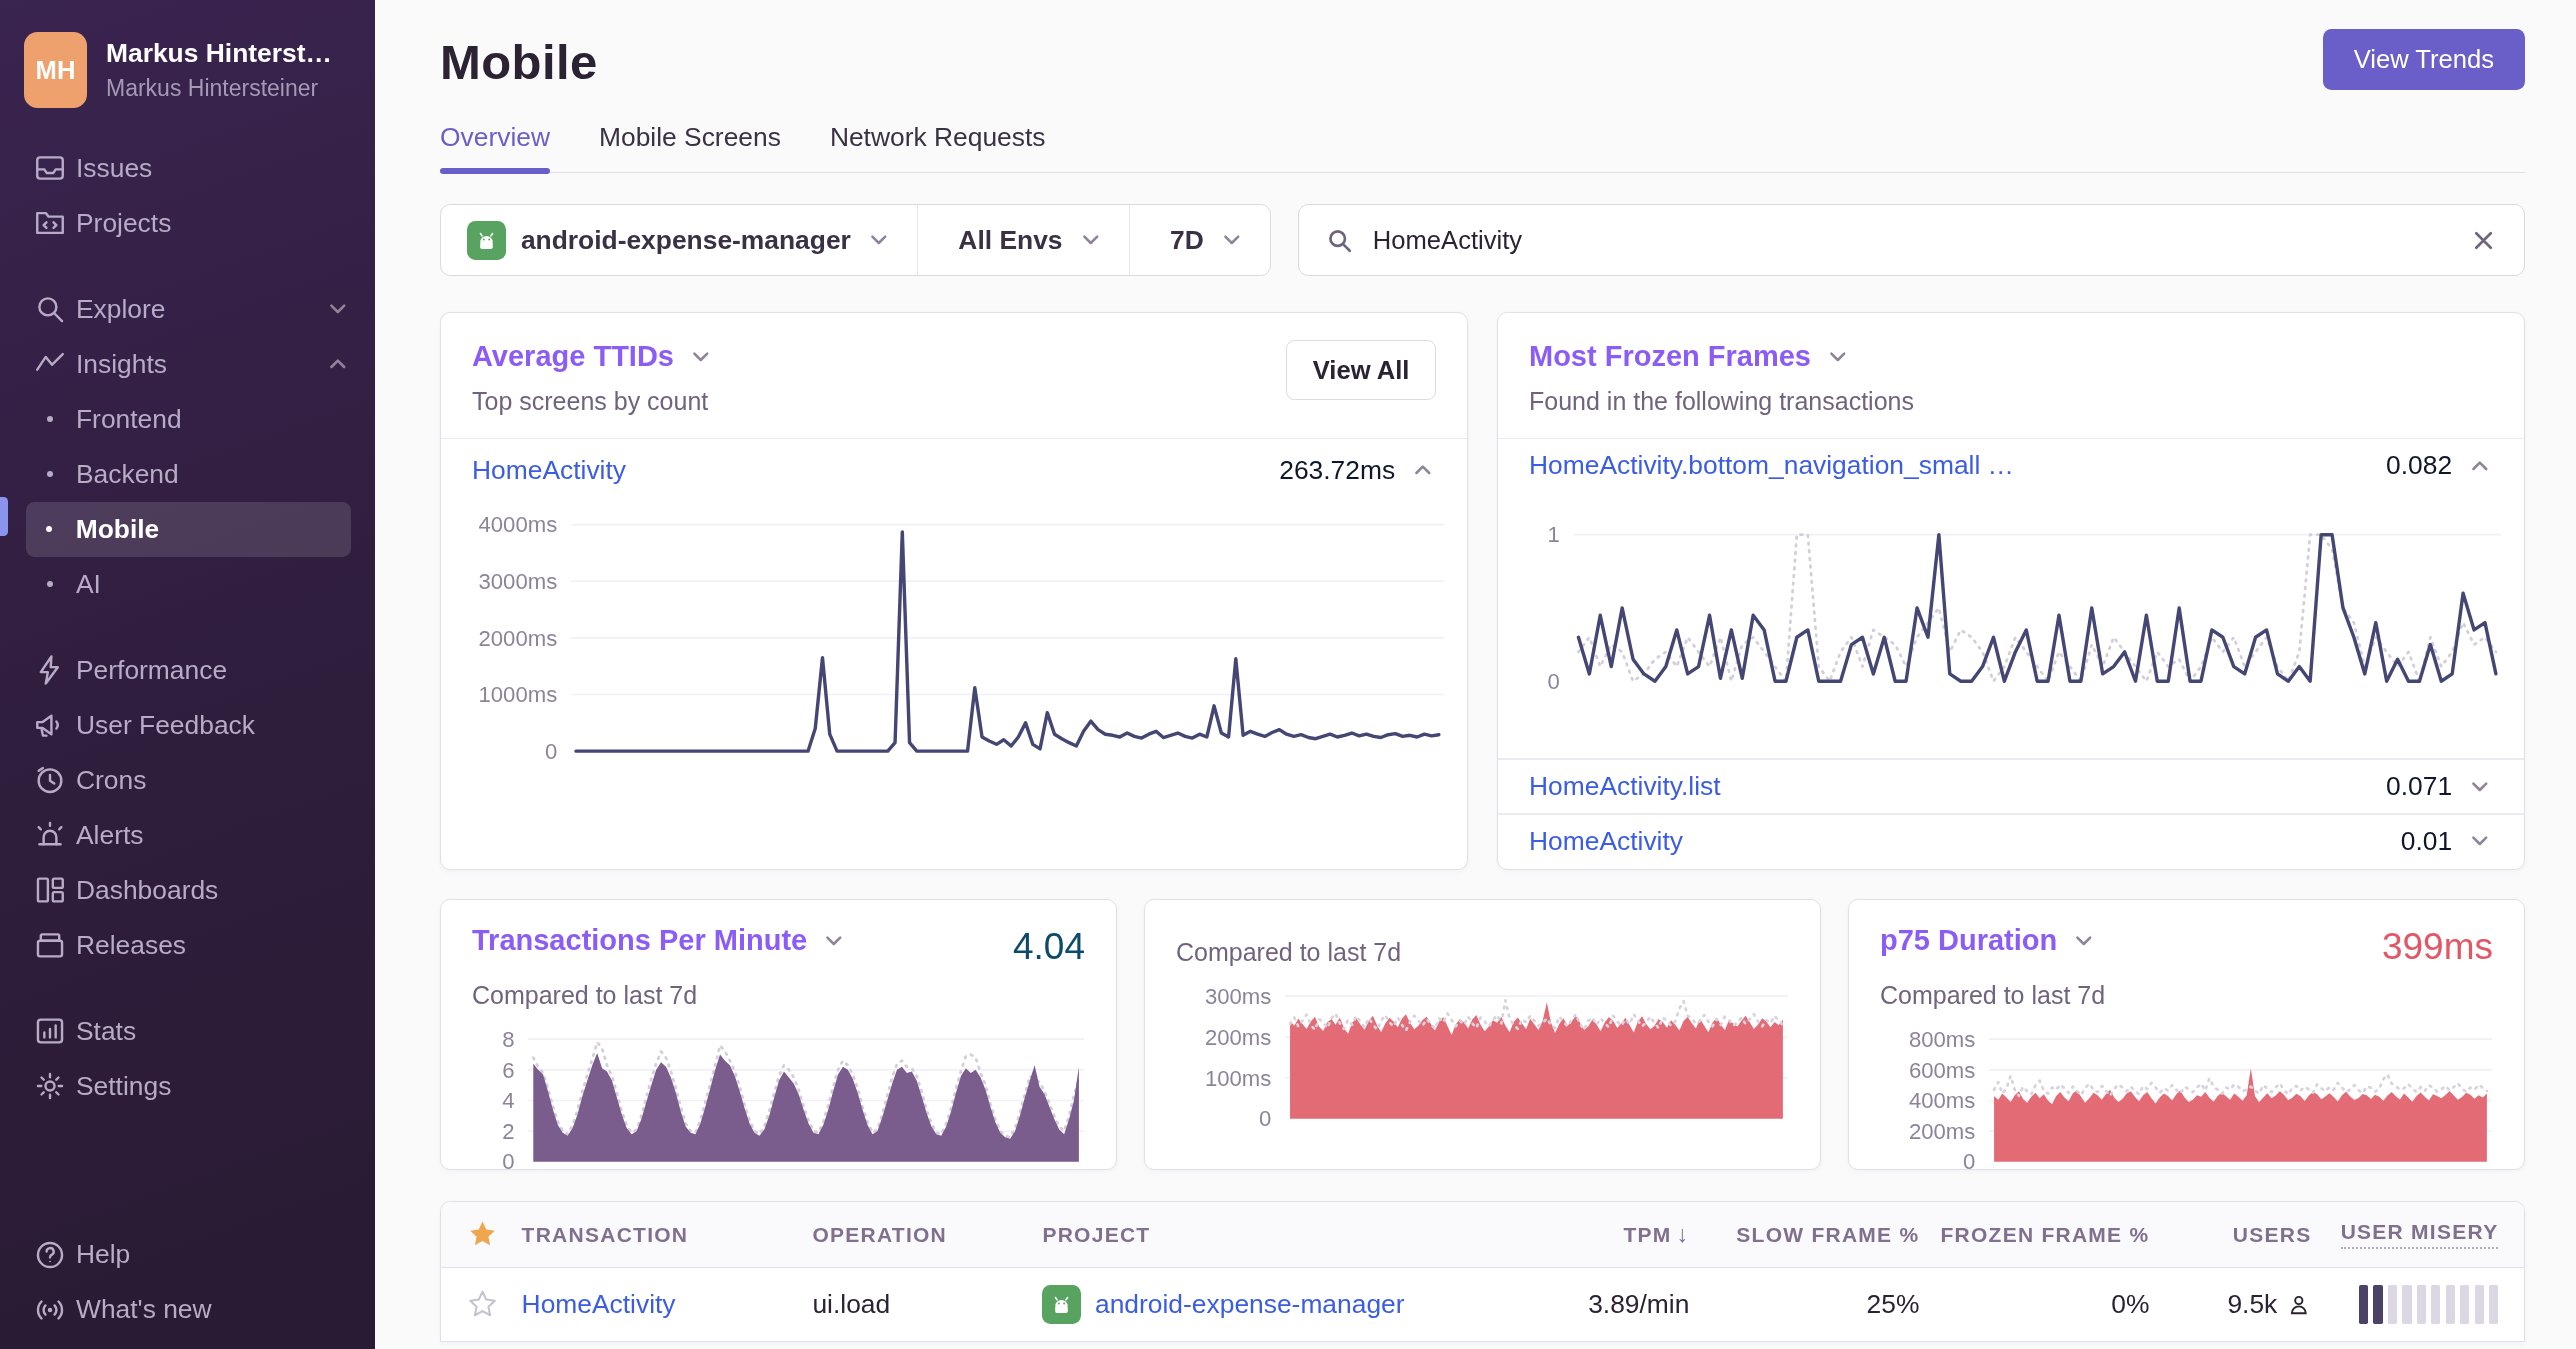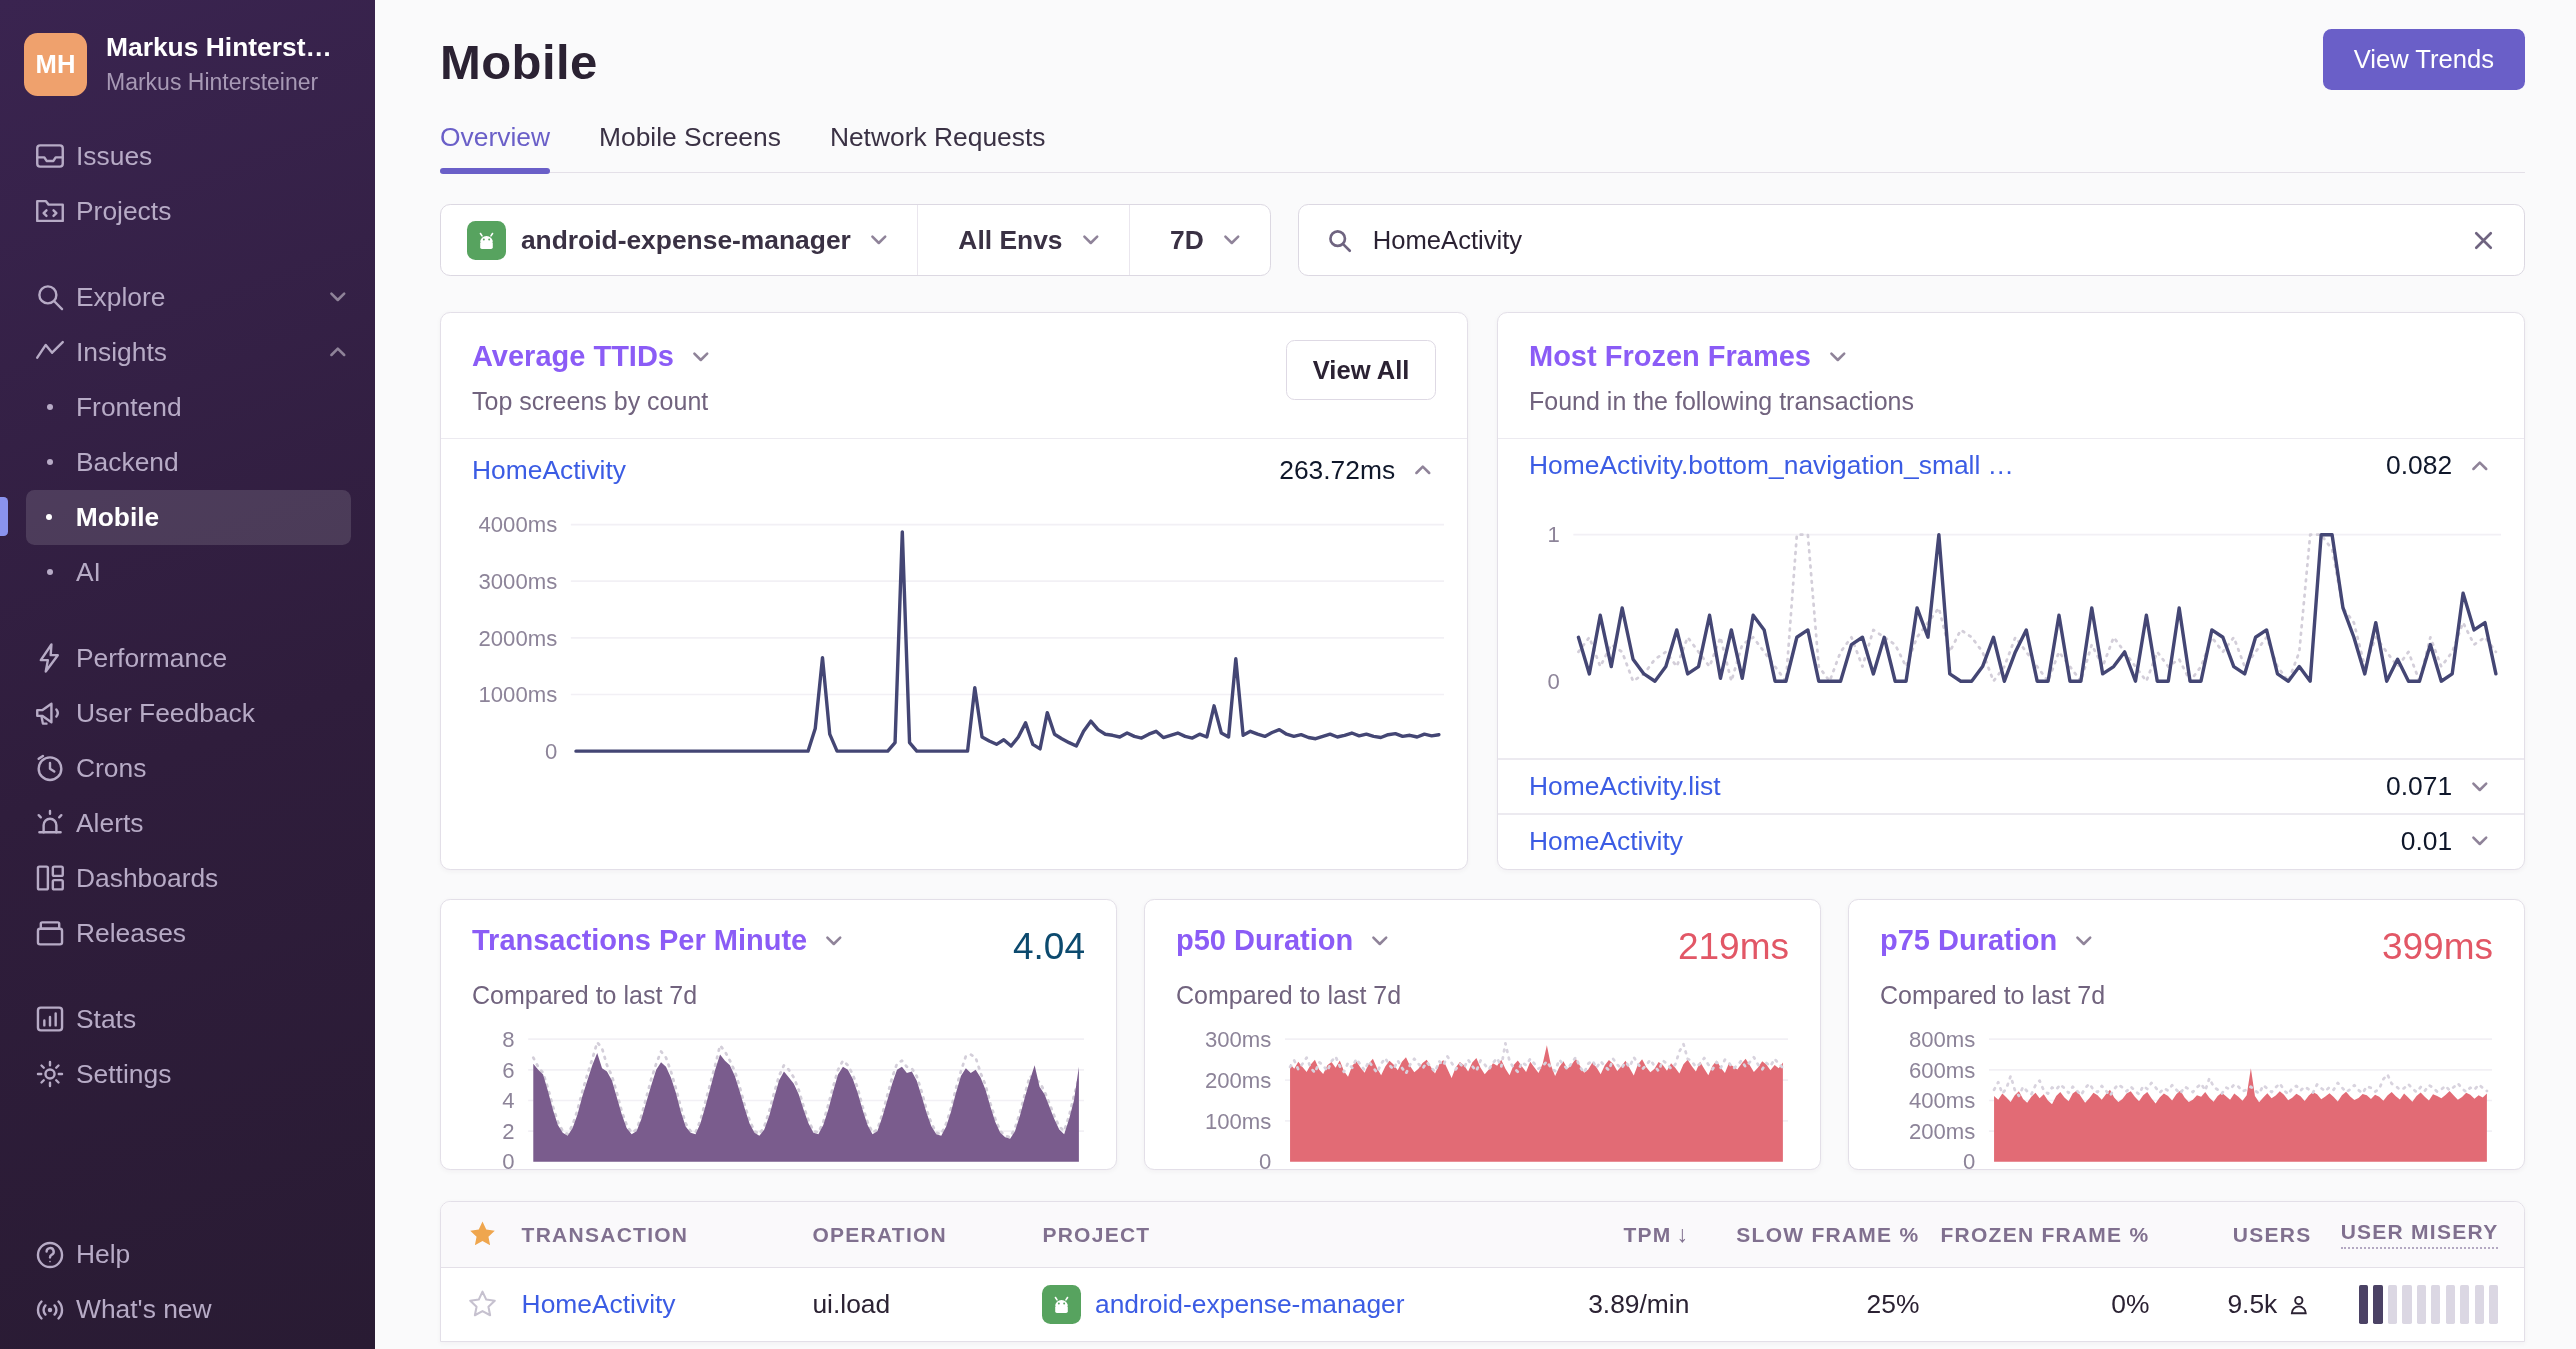--- a/index.html
+++ b/index.html
@@ -5,21 +5,21 @@
   * { box-sizing: border-box; }
   html,body { margin:0; padding:0; width:2576px; height:1349px; overflow:hidden;
     font-family:"Liberation Sans",sans-serif; background:#fafafb; color:#2b2233; }
   .app { display:flex; width:100%; height:100%; position:relative; }
 
   
   .sidebar { width:375px; flex:none; height:100%;
     background:linear-gradient(160deg,#3a2450 0%, #2f1d3c 55%, #291b33 100%);
     color:#b7abc6; display:flex; flex-direction:column; padding:20.4px 0 12px; }
   .user { display:flex; align-items:center; gap:19px; padding:12px 24px; cursor:pointer; }
-  .avatar { width:63px; height:63px; border-radius:13.6px; background:#efa16d; color:#fff;
+  .avatar { width:63px; height:76px; border-radius:13.6px; background:#efa16d; color:#fff;
     font-weight:700; font-size:25.6px; display:flex; align-items:center; justify-content:center; flex:none; }
   .user-name { color:#fff; font-weight:700; font-size:26.4px; white-space:nowrap; }
   .user-org { color:#a799b5; font-size:23px; margin-top:6px; white-space:nowrap; }
   nav { margin-top:20.4px; display:flex; flex-direction:column; }
   .nav-item { display:flex; align-items:center; height:55px; padding:0 24px 0 31px;
     font-size:26.4px; color:#b7abc6; cursor:pointer; text-decoration:none; }
   .nav-item .nav-icon { width:37px; display:flex; justify-content:center; align-items:center; flex:none; }
   .nav-icon svg { width:34px; height:34px; stroke:currentColor; fill:none;
     stroke-width:1.7; stroke-linecap:round; stroke-linejoin:round; }
   .nav-label { margin-left:8px; white-space:nowrap; }
@@ -452,29 +452,20 @@
               <line x1="66" y1="84" x2="719" y2="84" stroke="#f2f0f5" stroke-width="2"></line>
               <text x="50" y="93" text-anchor="end" fill="#8d8499" font-size="26">4</text>
               <line x1="66" y1="120" x2="719" y2="120" stroke="#f2f0f5" stroke-width="2"></line>
               <text x="50" y="129" text-anchor="end" fill="#8d8499" font-size="26">2</text>
               <text x="50" y="165" text-anchor="end" fill="#8d8499" font-size="26">0</text>
               <path d="M72.0,33.6L77.8,44.4L83.5,51.6L89.3,69.6L95.1,91.2L100.9,109.2L106.6,120.0L112.4,123.6L118.2,112.8L124.0,94.8L129.7,73.2L135.5,53.4L141.3,35.4L147.1,15.6L152.8,22.8L158.6,42.6L164.4,55.2L170.2,75.0L175.9,96.6L181.7,112.8L187.5,121.8L193.3,118.2L199.0,102.0L204.8,80.4L210.6,58.8L216.4,40.8L222.1,26.4L227.9,33.6L233.7,49.8L239.5,69.6L245.2,91.2L251.0,111.0L256.8,120.0L262.6,121.8L268.3,107.4L274.1,85.8L279.9,64.2L285.7,42.6L291.4,19.2L297.2,26.4L303.0,37.2L308.8,49.8L314.5,67.8L320.3,89.4L326.1,107.4L331.9,120.0L337.6,123.6L343.4,114.6L349.2,96.6L355.0,75.0L360.7,55.2L366.5,42.6L372.3,48.0L378.1,57.0L383.8,71.4L389.6,91.2L395.4,107.4L401.2,120.0L406.9,121.8L412.7,109.2L418.5,89.4L424.3,67.8L430.0,48.0L435.8,37.2L441.6,42.6L447.4,53.4L453.1,69.6L458.9,91.2L464.7,109.2L470.5,121.8L476.2,118.2L482.0,100.2L487.8,78.6L493.6,57.0L499.3,40.8L505.1,37.2L510.9,44.4L516.7,46.2L522.4,55.2L528.2,73.2L534.0,94.8L539.8,111.0L545.5,121.8L551.3,123.6L557.1,111.0L562.9,93.0L568.6,69.6L574.4,49.8L580.2,31.8L586.0,30.0L591.7,33.6L597.5,51.6L603.3,66.0L609.1,87.6L614.8,105.6L620.6,120.0L626.4,125.4L632.2,127.2L637.9,116.4L643.7,98.4L649.5,76.8L655.3,55.2L661.0,58.8L666.8,62.4L672.6,73.2L678.4,87.6L684.1,102.0L689.9,114.6L695.7,120.0L701.5,102.0L707.2,78.6L713.0,57.0" fill="none" stroke="#d3ced9" stroke-width="3.2" stroke-linejoin="round" stroke-linecap="round" stroke-dasharray="2 7"></path>
               <path d="M72.0,40.8L77.8,48.0L83.5,53.4L89.3,73.2L95.1,94.8L100.9,112.8L106.6,121.8L112.4,125.4L118.2,116.4L124.0,100.2L129.7,78.6L135.5,60.6L141.3,42.6L147.1,28.2L152.8,46.2L158.6,49.8L164.4,60.6L170.2,80.4L175.9,100.2L181.7,116.4L187.5,123.6L193.3,120.0L199.0,105.6L204.8,85.8L210.6,66.0L216.4,48.0L222.1,39.0L227.9,44.4L233.7,57.0L239.5,75.0L245.2,96.6L251.0,114.6L256.8,121.8L262.6,123.6L268.3,111.0L274.1,91.2L279.9,69.6L285.7,48.0L291.4,30.0L297.2,37.2L303.0,42.6L308.8,55.2L314.5,73.2L320.3,93.0L326.1,111.0L331.9,121.8L337.6,125.4L343.4,118.2L349.2,102.0L355.0,80.4L360.7,60.6L366.5,49.8L372.3,57.0L378.1,64.2L383.8,76.8L389.6,94.8L395.4,111.0L401.2,121.8L406.9,123.6L412.7,112.8L418.5,94.8L424.3,73.2L430.0,53.4L435.8,44.4L441.6,48.0L447.4,58.8L453.1,75.0L458.9,94.8L464.7,112.8L470.5,123.6L476.2,120.0L482.0,103.8L487.8,84.0L493.6,64.2L499.3,48.0L505.1,44.4L510.9,51.6L516.7,49.8L522.4,60.6L528.2,78.6L534.0,98.4L539.8,114.6L545.5,123.6L551.3,125.4L557.1,114.6L562.9,96.6L568.6,75.0L574.4,55.2L580.2,46.2L586.0,51.6L591.7,48.0L597.5,57.0L603.3,71.4L609.1,91.2L614.8,109.2L620.6,121.8L626.4,127.2L632.2,129.0L637.9,120.0L643.7,102.0L649.5,80.4L655.3,60.6L661.0,42.6L666.8,67.8L672.6,76.8L678.4,91.2L684.1,105.6L689.9,118.2L695.7,123.6L701.5,105.6L707.2,84.0L713.0,44.4L713.0,156L72.0,156Z" fill="#7a5c8d"></path>
             </svg></div>
       </section>
       <section class="card stat-card">
-        <div class="stat-head">
-          <div class="card-title-row">
-            <h2>p50 Duration</h2>
-            <svg class="chev" viewBox="0 0 24 24">
-                <path d="M6 9l6 6 6-6"></path>
-              </svg>
-          </div>
-          <div class="stat-value red">219ms</div>
-        </div>
         <div class="card-sub">Compared to last 7d</div>
         <div class="chart chart-sm"><svg viewBox="0 0 719 168" width="612" height="143">
               <line x1="128" y1="12" x2="719" y2="12" stroke="#f2f0f5" stroke-width="2"></line>
               <text x="112" y="21" text-anchor="end" fill="#8d8499" font-size="26">300ms</text>
               <line x1="128" y1="60" x2="719" y2="60" stroke="#f2f0f5" stroke-width="2"></line>
               <text x="112" y="69" text-anchor="end" fill="#8d8499" font-size="26">200ms</text>
               <line x1="128" y1="108" x2="719" y2="108" stroke="#f2f0f5" stroke-width="2"></line>
               <text x="112" y="117" text-anchor="end" fill="#8d8499" font-size="26">100ms</text>
               <text x="112" y="165" text-anchor="end" fill="#8d8499" font-size="26">0</text>
               <path d="M134.0,40.8L138.9,46.6L143.7,38.4L148.6,44.6L153.5,50.4L158.3,41.8L163.2,36.0L168.1,47.5L172.9,52.8L177.8,42.7L182.7,38.9L187.5,45.6L192.4,37.0L197.3,49.4L202.1,56.2L207.0,43.2L211.8,37.9L216.7,45.1L221.6,51.4L226.4,40.8L231.3,35.0L236.2,46.1L241.0,54.2L245.9,44.2L250.8,37.4L255.6,41.8L260.5,48.5L265.4,38.4L270.2,33.1L275.1,43.7L280.0,50.9L284.8,46.6L289.7,39.8L294.6,36.0L299.4,44.6L304.3,52.3L309.2,41.8L314.0,36.5L318.9,47.0L323.8,57.6L328.6,45.1L333.5,38.9L338.4,42.7L343.2,49.9L348.1,39.4L352.9,34.1L357.8,45.6L362.7,53.3L367.5,47.5L372.4,40.3L377.3,43.2L382.1,36.0L387.0,46.6L391.9,54.2L396.7,42.2L401.6,37.0L406.5,44.2L411.3,50.4L416.2,38.4L421.1,45.1L425.9,51.8L430.8,40.8L435.7,19.2L440.5,42.7L445.4,55.2L450.3,44.6L455.1,37.9L460.0,46.6L464.9,41.8L469.7,35.0L474.6,43.2L479.5,51.4L484.3,47.5L489.2,39.4L494.1,45.1L498.9,53.3L503.8,42.7L508.6,36.5L513.5,40.8L518.4,49.4L523.2,43.7L528.1,37.4L533.0,46.1L537.8,54.7L542.7,41.8L547.6,35.5L552.4,44.6L557.3,50.9L562.2,46.6L567.0,38.9L571.9,42.2L576.8,49.0L581.6,40.3L586.5,45.6L591.4,52.3L596.2,41.3L601.1,36.0L606.0,43.7L610.8,49.9L615.7,38.4L620.6,46.6L625.4,54.2L630.3,43.2L635.2,37.0L640.0,45.6L644.9,51.8L649.7,39.8L654.6,44.2L659.5,47.5L664.3,40.8L669.2,35.0L674.1,42.7L678.9,50.4L683.8,45.1L688.7,37.9L693.5,41.8L698.4,48.5L703.3,42.2L708.1,46.1L713.0,39.4L713.0,156L134.0,156Z" fill="#e26b75"></path>

